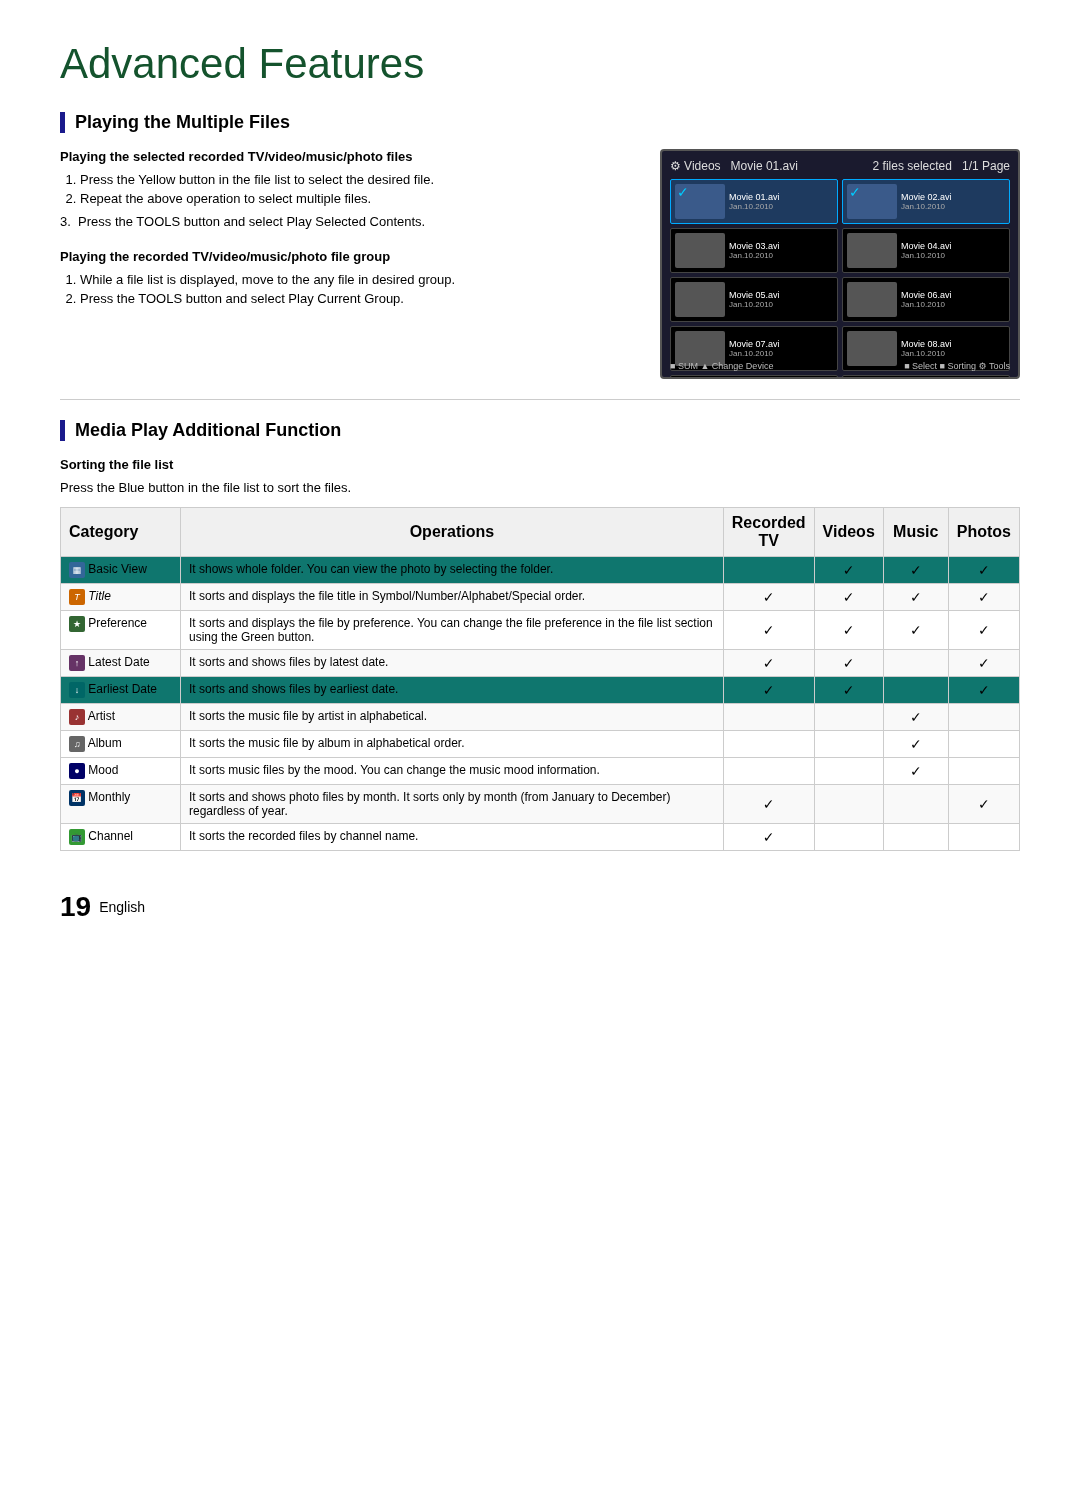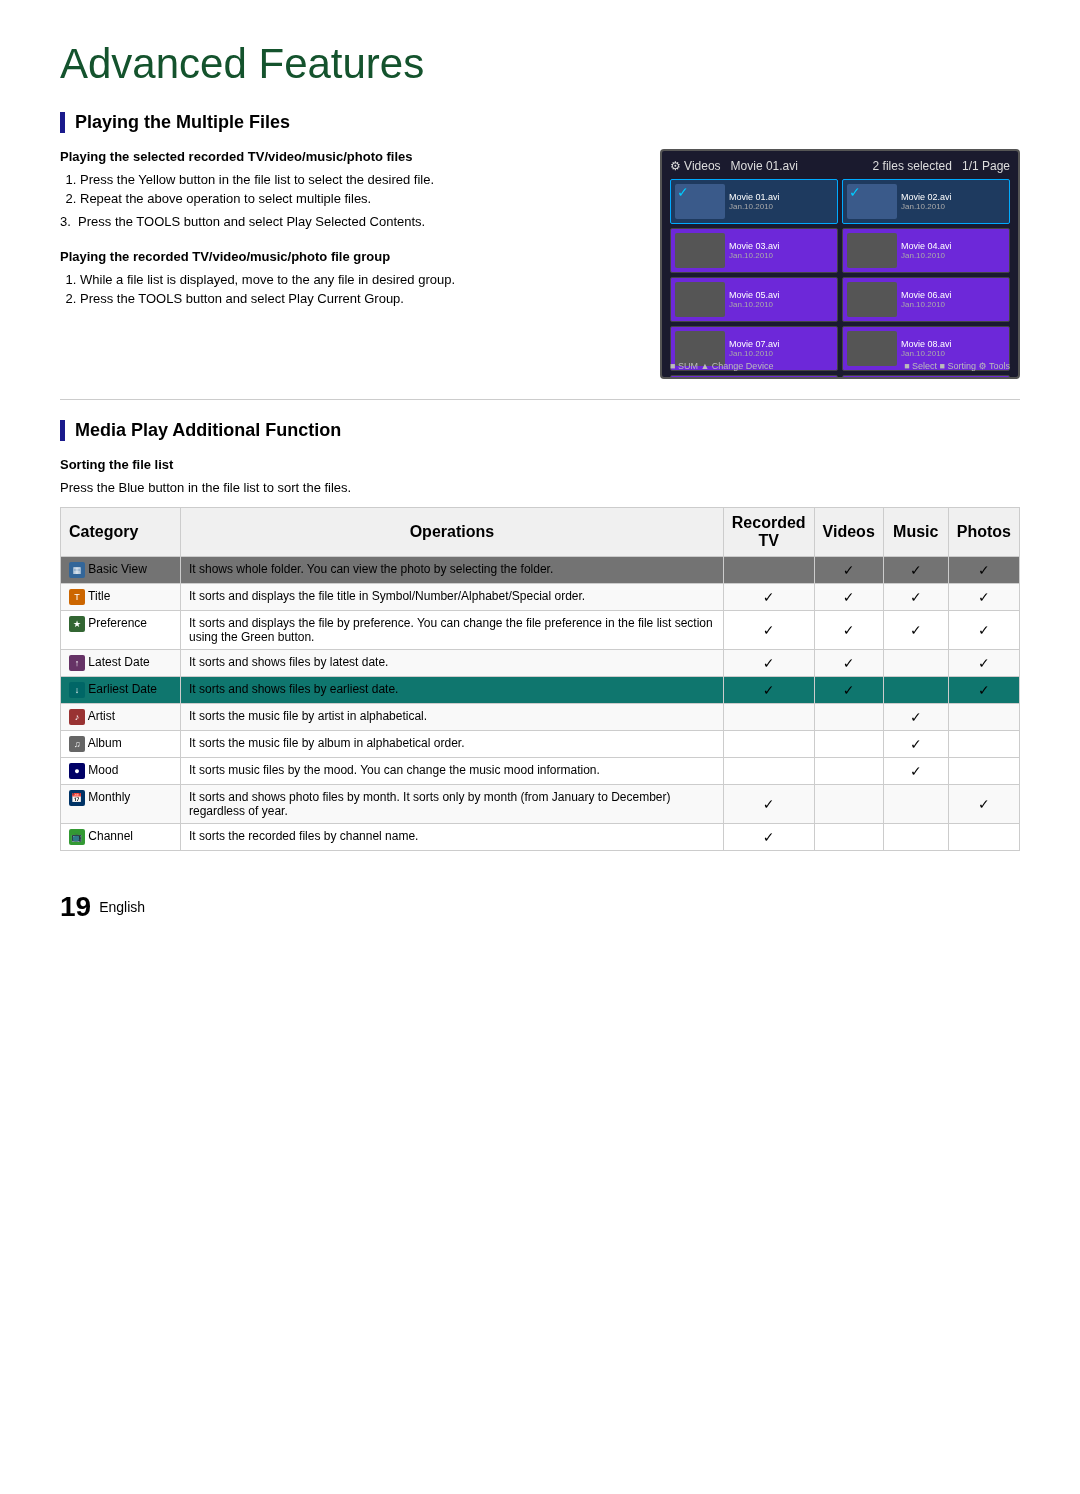--- a/index.html
+++ b/index.html
@@ -107,21 +107,21 @@
       margin-bottom: 6px;
       font-size: 12px;
       color: #ddd;
     }
     .tv-grid {
       display: grid;
       grid-template-columns: 1fr 1fr;
       gap: 4px;
     }
     .tv-item {
-      background: #6d28d9;
+      background: #000000;
       border: 1px solid #444;
       border-radius: 2px;
       padding: 4px;
       display: flex;
       gap: 4px;
       align-items: center;
     }
     .tv-thumb {
       width: 50px;
       height: 35px;
@@ -353,30 +353,30 @@
     <tr>
       <th class="cat-col">Category</th>
       <th class="ops-col">Operations</th>
       <th style="width:90px;">Recorded TV</th>
       <th style="width:65px;">Videos</th>
       <th style="width:65px;">Music</th>
       <th style="width:65px;">Photos</th>
     </tr>
   </thead>
   <tbody id="table-body">
-  <tr style="background: #737373; border-radius: 10px;">
+  <tr style="background: #0f766e; border-radius: 10px;">
         <td style="white-space: nowrap;"><span class="cat-icon blue">▦</span> Basic View</td>
         <td>It shows whole folder. You can view the photo by selecting the folder.</td>
         <td class="check-cell"></td>
         <td class="check-cell">✓</td>
         <td class="check-cell">✓</td>
         <td class="check-cell">✓</td>
       </tr>
       <tr style="background: rgb(249, 249, 249);">
-        <td style="white-space: nowrap;"><span class="cat-icon orange">T</span> Title</td>
+        <td style="white-space: nowrap; font-style: italic;"><span class="cat-icon orange">T</span> Title</td>
         <td>It sorts and displays the file title in Symbol/Number/Alphabet/Special order.</td>
         <td class="check-cell">✓</td>
         <td class="check-cell">✓</td>
         <td class="check-cell">✓</td>
         <td class="check-cell">✓</td>
       </tr>
       <tr style="background: rgb(255, 255, 255);">
         <td style="white-space: nowrap;"><span class="cat-icon green">★</span> Preference</td>
         <td>It sorts and displays the file by preference. You can change the file preference in the file list section using the Green button.</td>
         <td class="check-cell">✓</td>

